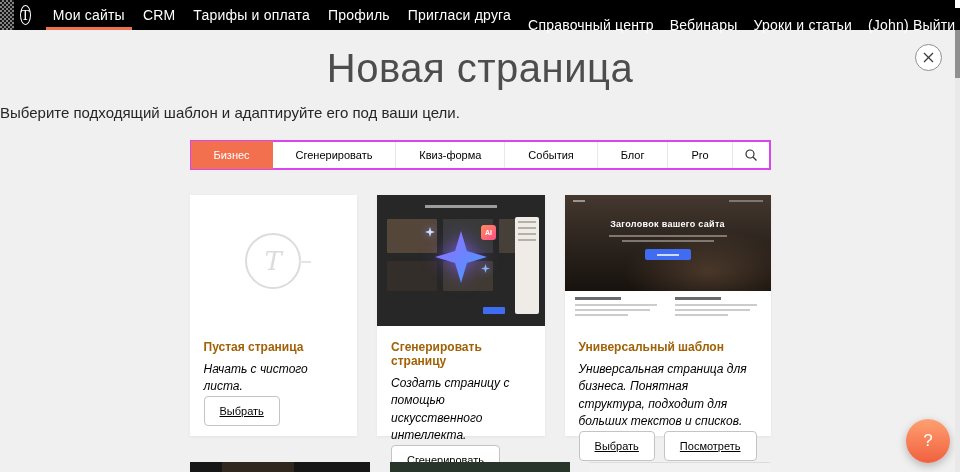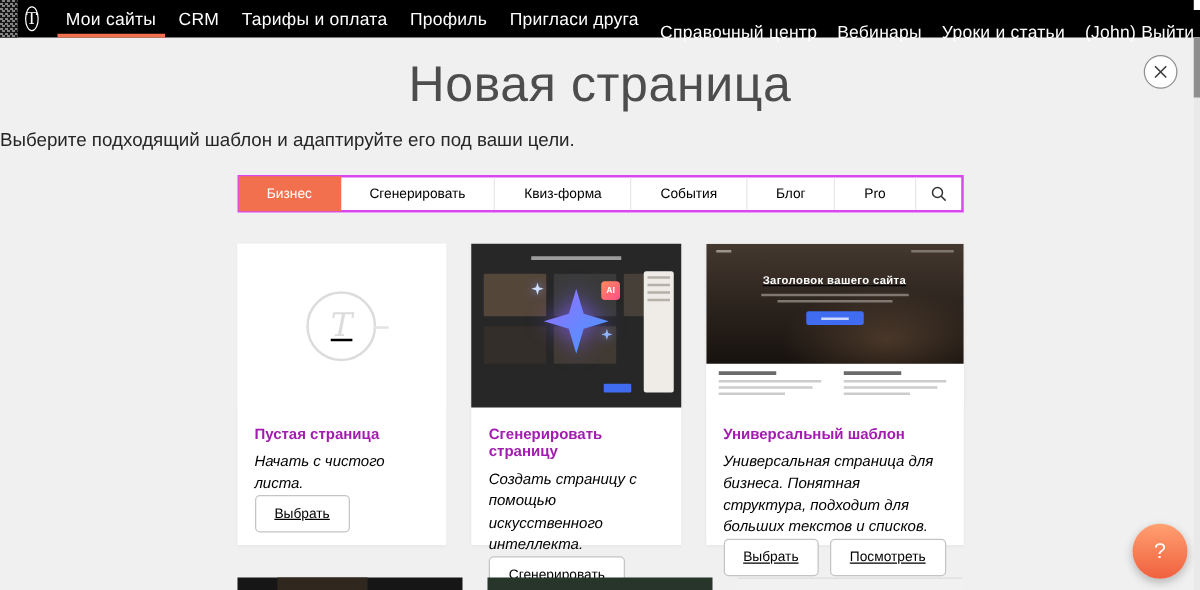--- a/index.html
+++ b/index.html
@@ -70,21 +70,21 @@
 
   
   .cards {
     width:581px; margin:25px auto 0;
     display:grid; grid-template-columns:repeat(3,1fr); gap:20px;
   }
   .card {
     background:#fff; height:241px; display:flex; flex-direction:column;
     box-shadow:0 1px 3px rgba(0,0,0,.05);
   }
-  .card-img { position:relative; flex:0 0 131px; overflow:hidden;text-decoration:underline; }
+  .card-img { position:relative; flex:0 0 131px; overflow:hidden; }
 
   
   .blank-img { background:#fff; display:flex; align-items:center; justify-content:center; }
   .blank-logo {
     width:56px; height:56px; border:2px solid #dcdcdc; border-radius:50%;
     display:flex; align-items:center; justify-content:center; position:relative;
     font-family:"DejaVu Serif", serif; font-size:26px; color:#dcdcdc; font-style:italic;
   }
   .blank-logo::after {
     content:""; position:absolute; left:100%; top:50%; width:12px; height:2px; background:#e4e4e4;
@@ -138,21 +138,21 @@
   }
   .tpl-btn i { display:block; width:22px; height:2px; background:#cdd9ff; }
   .tpl-body { height:35px; background:#fff; padding:6px 10px; display:flex; gap:14px; }
   .tpl-col { flex:1; }
   .tpl-col .h { height:3px; background:#6b6b6b; width:46px; margin-bottom:4px; }
   .tpl-col .p { height:2px; background:#cccccc; margin-bottom:3px; }
   .p1 { width:96%; } .p2 { width:88%; } .p3 { width:62%; }
 
   
   .card-body { flex:1; display:flex; flex-direction:column; padding:14px 14px 15px; }
-  .card-title { font-size:12px; font-weight:bold; color:#a21caf; margin-bottom:7px; }
+  .card-title { font-size:12px; font-weight:bold; color:#a16207; margin-bottom:7px; }
   .card-desc { font-size:12px; color:#000; line-height:1.45;font-style:italic; }
   .card-actions { margin-top:auto; display:flex; gap:9px; }
   .btn {
     font-family:inherit; font-size:11px; color:#000; background:#fff;
     border:1px solid #c4c4c4; border-radius:4px; padding:8px 15px; cursor:pointer;
     white-space:nowrap;
     text-decoration:underline;
   }
 
   

